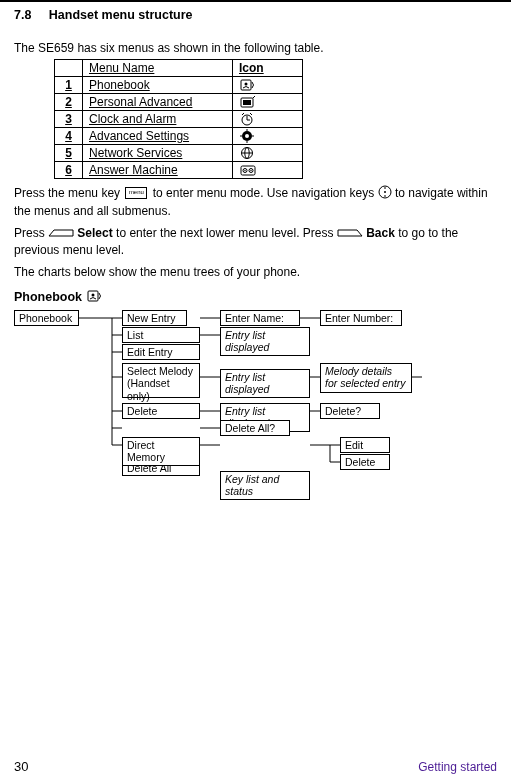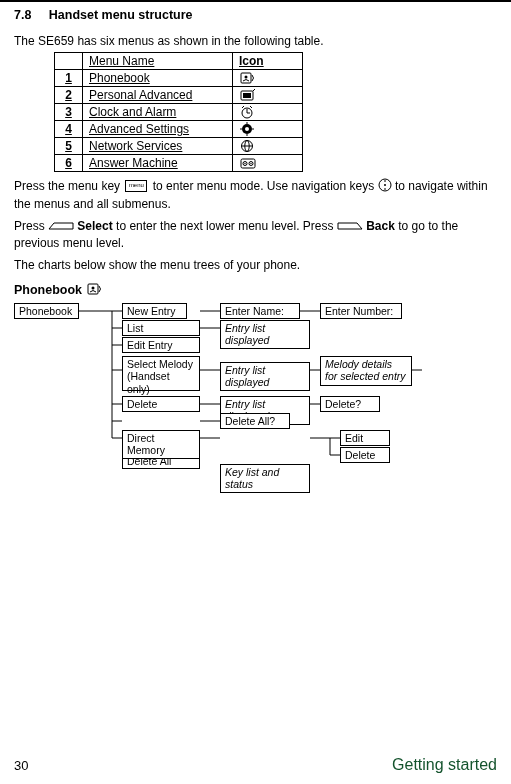--- a/index.html
+++ b/index.html
@@ -7,21 +7,21 @@
     font-family: "Helvetica Neue", Arial, sans-serif;
     font-size: 12px;
     width: 511px;
     height: 784px;
     position: relative;
     background: #fff;
     color: #000;
     border-top: 2px solid #000;
     padding: 6px 14px 0 14px;
   }
-  .section-head { font-weight: bold; font-size: 12.5px; margin-bottom: 12px; }
+  .section-head { font-weight: bold; font-size: 12.5px; margin-bottom: 19px; }
   .intro-line { font-size: 12px; margin-bottom: 4px; }
   table.menu {
     border-collapse: collapse;
     margin: 2px 0 6px 40px;
     font-size: 12px;
     text-decoration: underline;
   }
   table.menu th, table.menu td {
     border: 1px solid #000;
     padding: 1px 6px;
@@ -59,21 +59,21 @@
   .footer {
     position: absolute;
     bottom: 10px;
     left: 14px;
     right: 14px;
     display: flex;
     justify-content: space-between;
     align-items: baseline;
   }
   .footer .pg { font-size: 13px; }
-  .footer .sec { color: #14532d; font-size: 16px; }
+  .footer .sec { color: #4c1d95; font-size: 12px; }
 </style>
 </head>
 <body>
 
 <div class="section-head">
   <span>7.8</span>
   &nbsp;&nbsp;&nbsp;
   <span>Handset menu structure</span>
 </div>
 <div class="intro-line">The SE659 has six menus as shown in the following table.</div>

